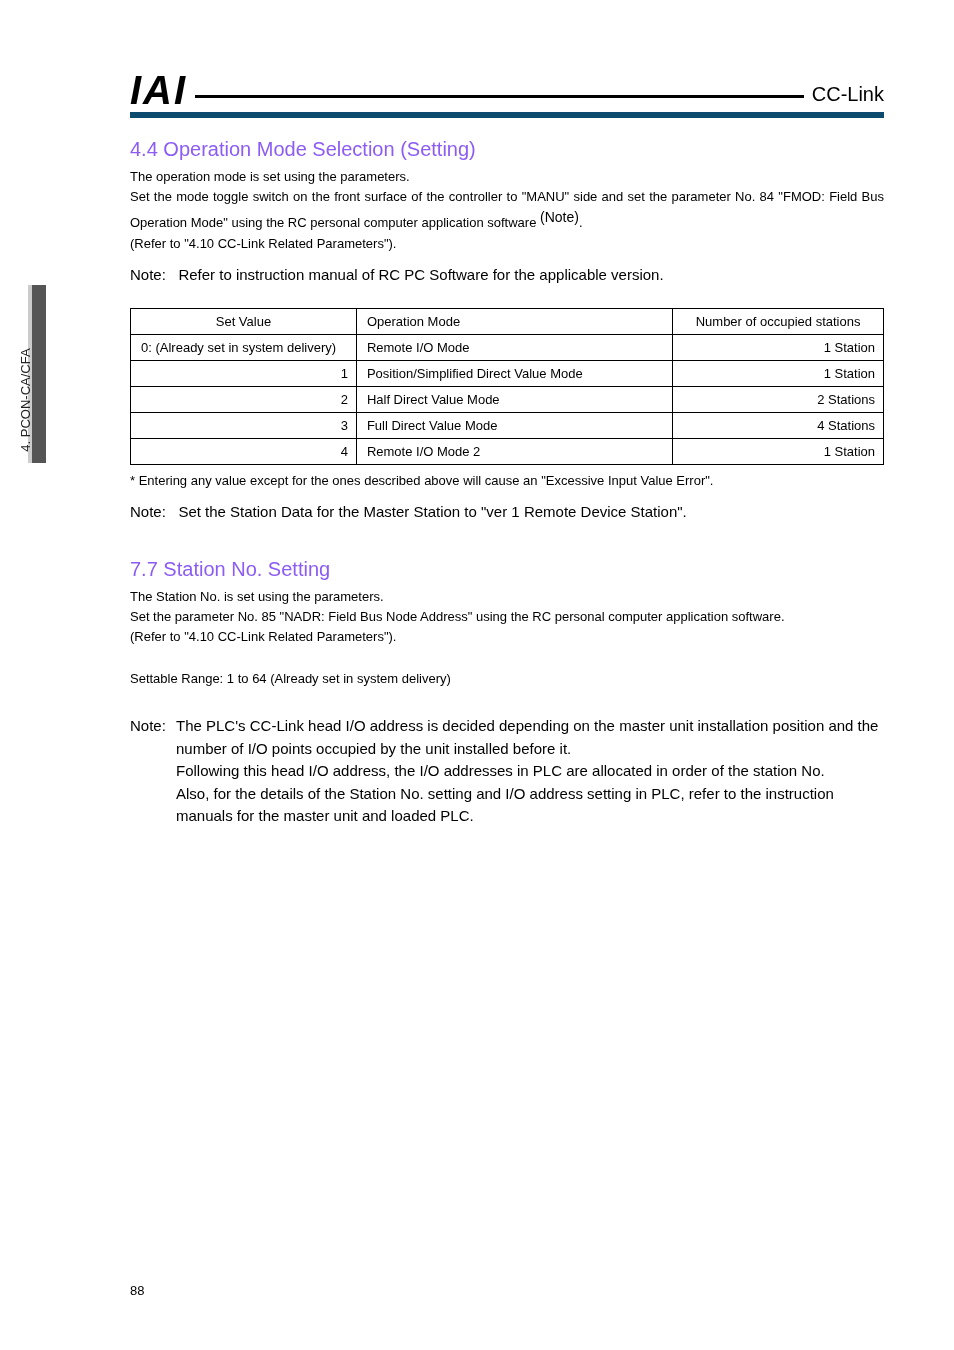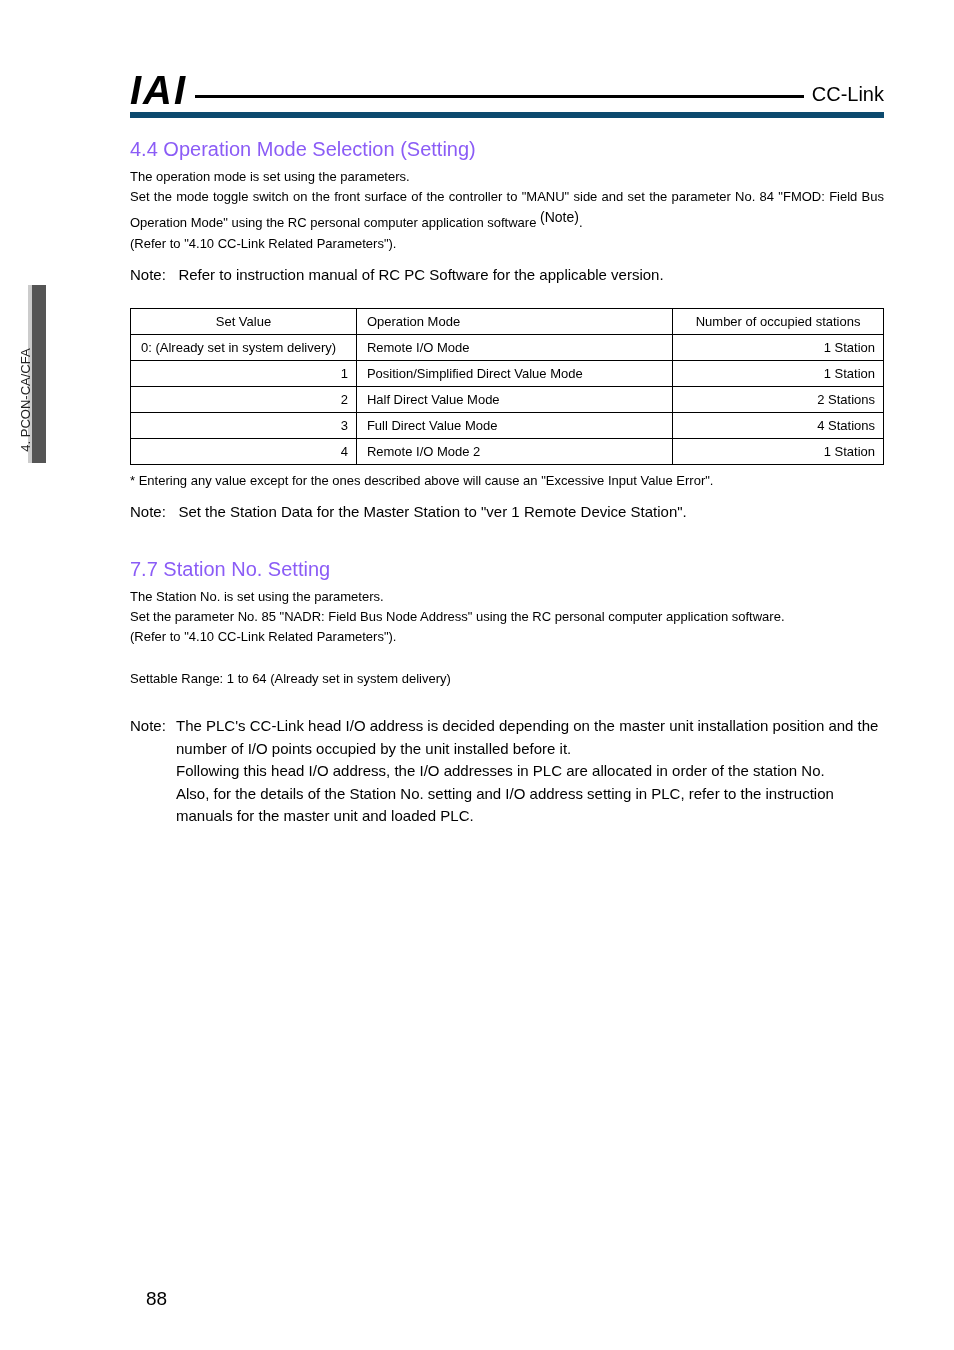--- a/index.html
+++ b/index.html
@@ -110,23 +110,22 @@
   .col-set { width: 30%; text-align: center;}
   .col-op  { width: 42%; text-align: left; padding-left: 10px;}
   .col-num { width: 28%; text-align: center;}
   td.left { text-align: left; padding-left: 10px; }
   td.center { text-align: right; }
   .section-gap { margin-top: 34px; }
   .footnote { font-size: 13px; margin-top: 4px; }
   .pg-num {
     position: absolute;
     left: 130px;
-    bottom: 40px;
-    font-size: 19px;
-    margin-left: 16px;
+    bottom: 52px;
+    font-size: 13px;
   }
 </style>
 </head>
 <body>
 
 <div class="side-tab"></div>
 <div class="side-text">4. PCON-CA/CFA</div>
 
 <div class="page">
 

